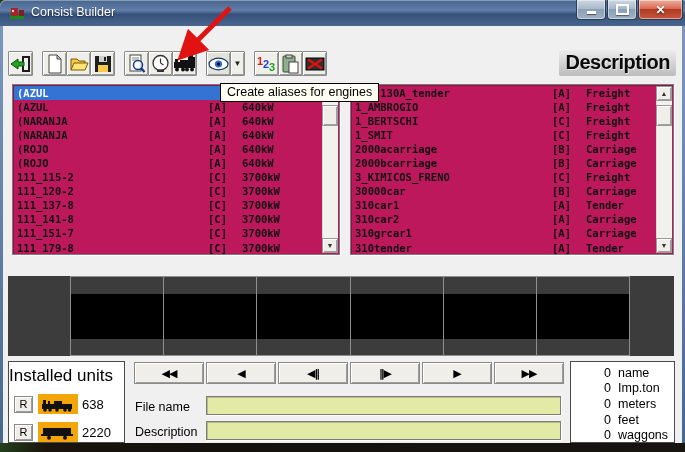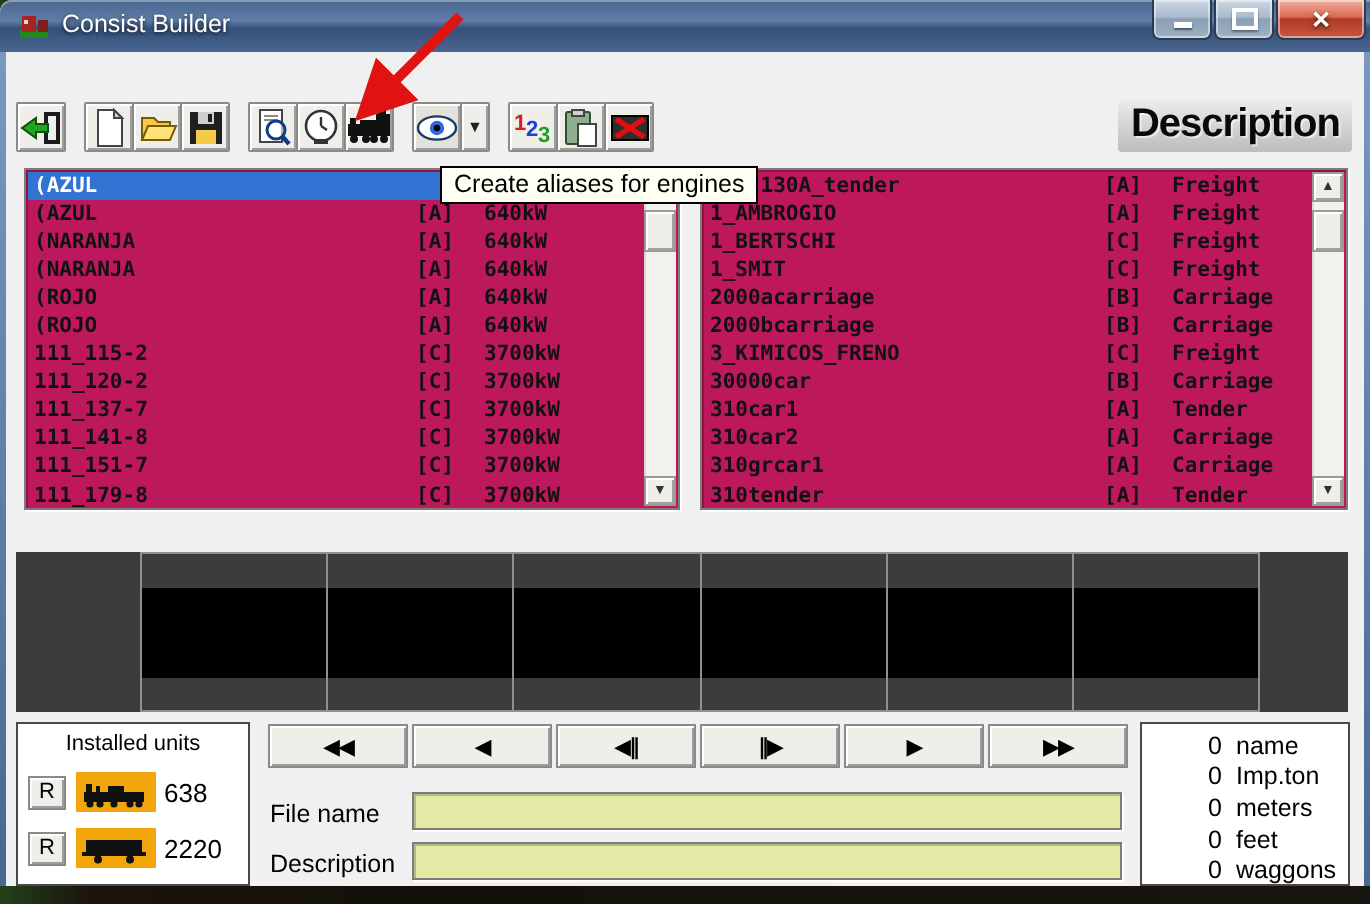--- a/index.html
+++ b/index.html
@@ -78,21 +78,21 @@
   .c-endcap{background:#3c3c3c;height:80px;}
   .c-end-left{width:62px;}
   .c-end-right{width:44px;}
   .c-slots{flex:1;display:flex;}
   .c-slot{flex:1;height:78px;border:1px solid #8f8f8f;margin-left:-1px;box-sizing:content-box;
     background:linear-gradient(180deg,#3c3c3c 0px,#3c3c3c 17px,#000 17px,#000 62px,#3c3c3c 62px,#3c3c3c 78px);}
   .c-slot:first-child{margin-left:0;}
   
   .panel-box{position:absolute;background:#fff;border:1px solid #4a4a4a;box-sizing:border-box;}
   .installed{left:8px;top:361px;width:117px;height:82px;}
-  .installed-label{text-align:center;font-size:11px;color:#000;margin-top:4px;}
+  .installed-label{text-align:left;font-size:17px;color:#000;margin-top:4px;}
   .inst-row{display:flex;align-items:center;margin:8px 0 0 5px;height:20px;}
   .r-btn{width:19px;height:17px;font-size:11px;color:#000;background:#efeee8;border:1px solid #8a8a8a;
     box-shadow:inset 1px 1px 0 #fff,inset -1px -1px 0 #9d9d9d;display:flex;align-items:center;justify-content:center;margin-right:5px;cursor:default;}
   .unit-icon{width:40px;height:20px;background:#f2a60a;display:flex;align-items:center;justify-content:center;margin-right:4px;}
   .inst-count{font-size:13px;color:#000;}
   .navrow{position:absolute;left:134px;top:362px;width:430px;height:22px;display:flex;gap:2px;z-index:1;}
   .nav-btn{flex:1;background:#efeee8;border:1px solid #8a8a8a;box-shadow:inset 1px 1px 0 #fff,inset -1px -1px 0 #9d9d9d;
     font-family:"DejaVu Sans",sans-serif;font-size:11px;font-weight:bold;color:#000;display:flex;align-items:center;justify-content:center;
     letter-spacing:-1px;cursor:default;padding:0;}
   .form-label{position:absolute;font-size:12.5px;color:#000;}
@@ -301,21 +301,21 @@
           <span class="c-name">111_115-2</span>
           <span class="c-cls">[C]</span>
           <span class="c-power">3700kW</span>
         </div>
         <div class="lrow">
           <span class="c-name">111_120-2</span>
           <span class="c-cls">[C]</span>
           <span class="c-power">3700kW</span>
         </div>
         <div class="lrow">
-          <span class="c-name">111_137-7</span>
+          <span class="c-name">111_137-8</span>
           <span class="c-cls">[C]</span>
           <span class="c-power">3700kW</span>
         </div>
         <div class="lrow">
           <span class="c-name">111_141-8</span>
           <span class="c-cls">[C]</span>
           <span class="c-power">3700kW</span>
         </div>
         <div class="lrow">
           <span class="c-name">111_151-7</span>

